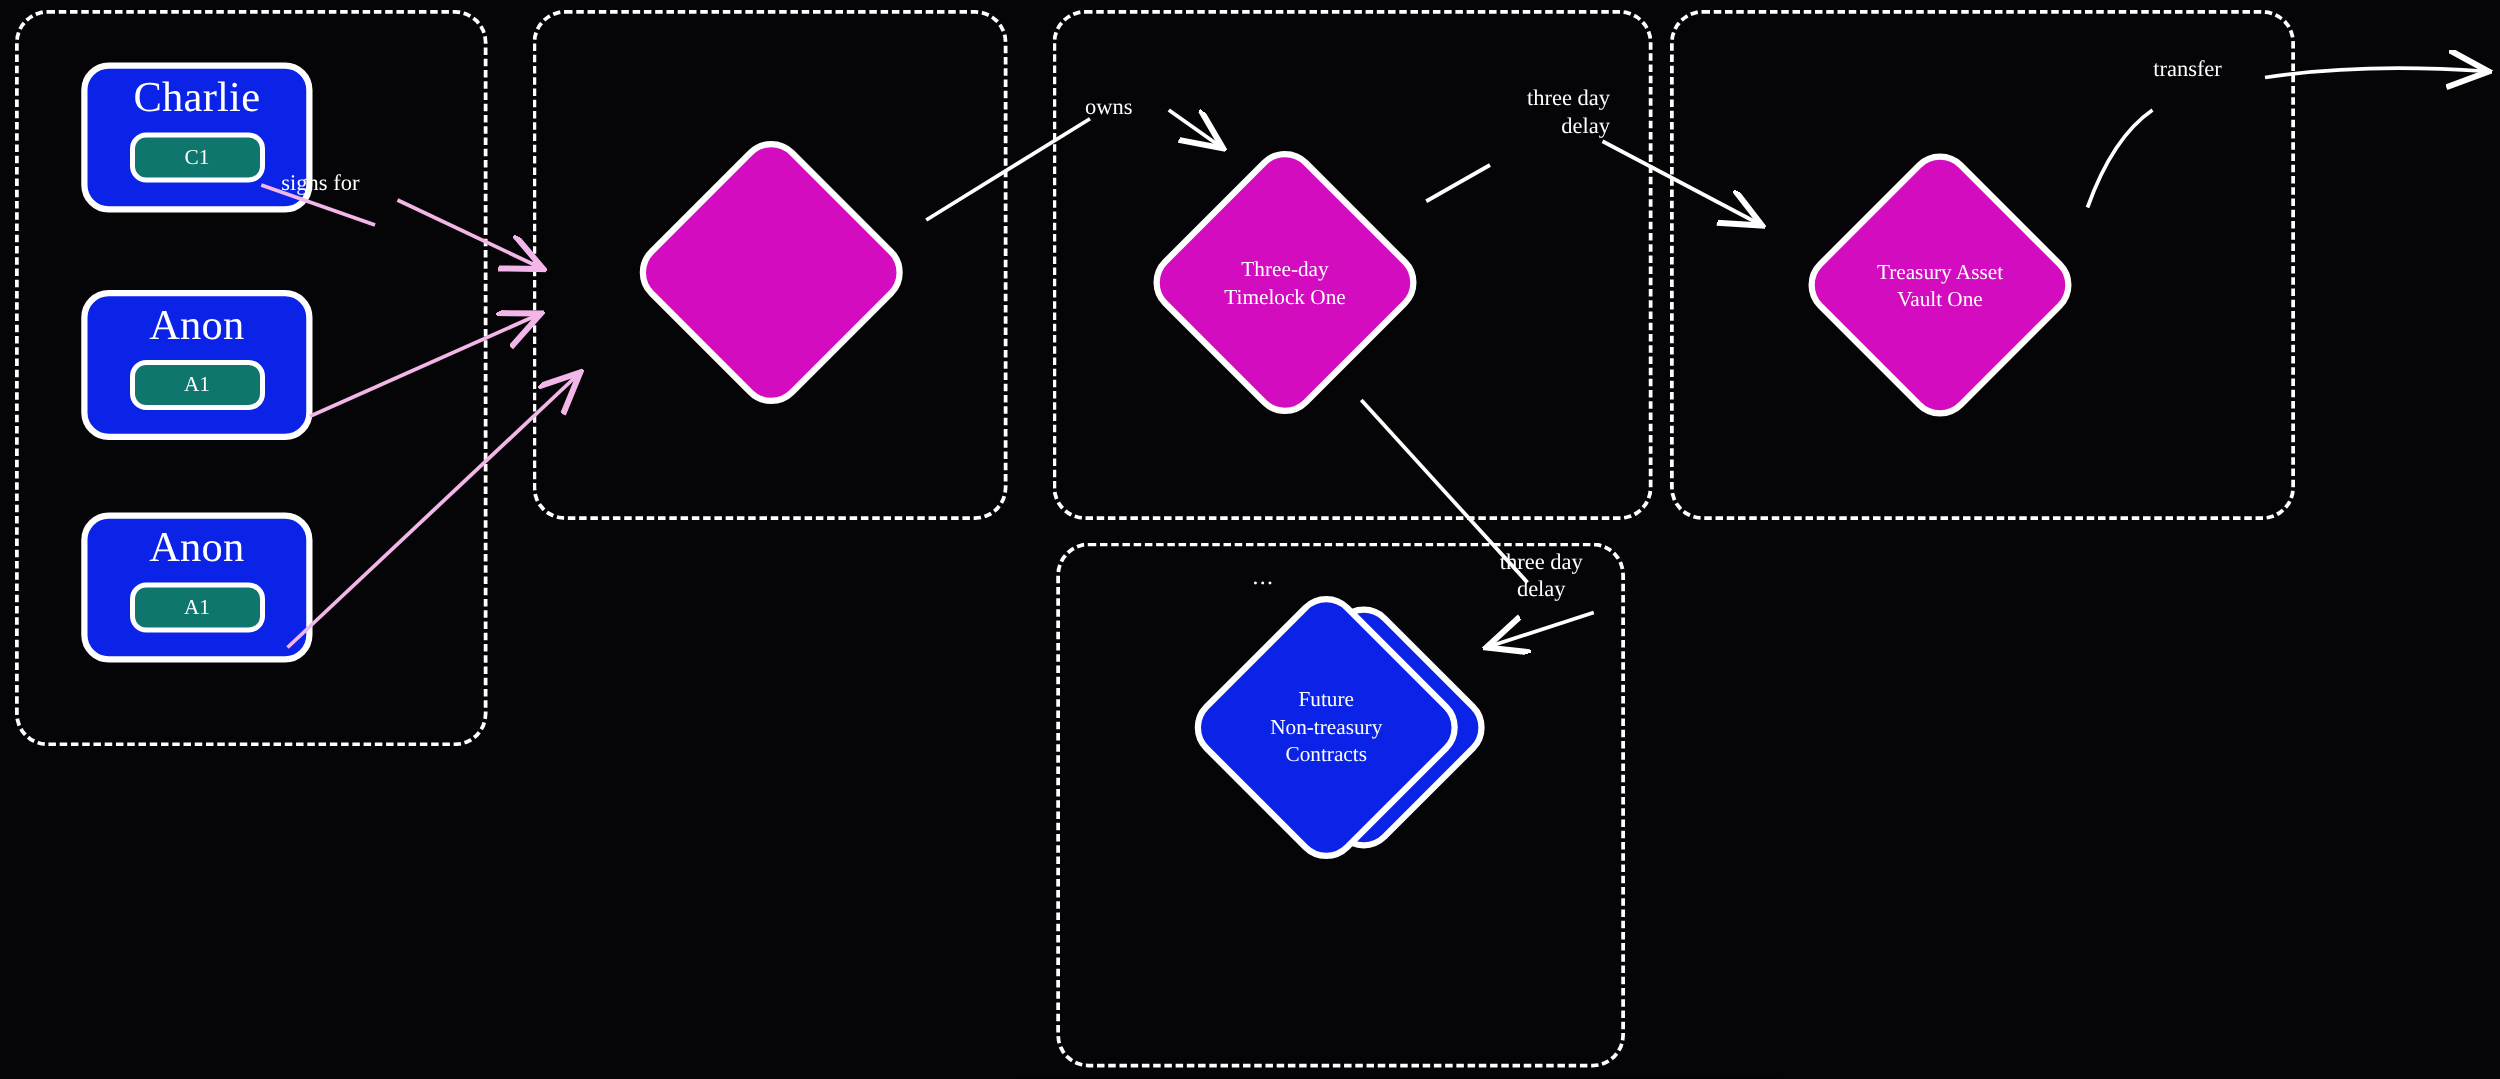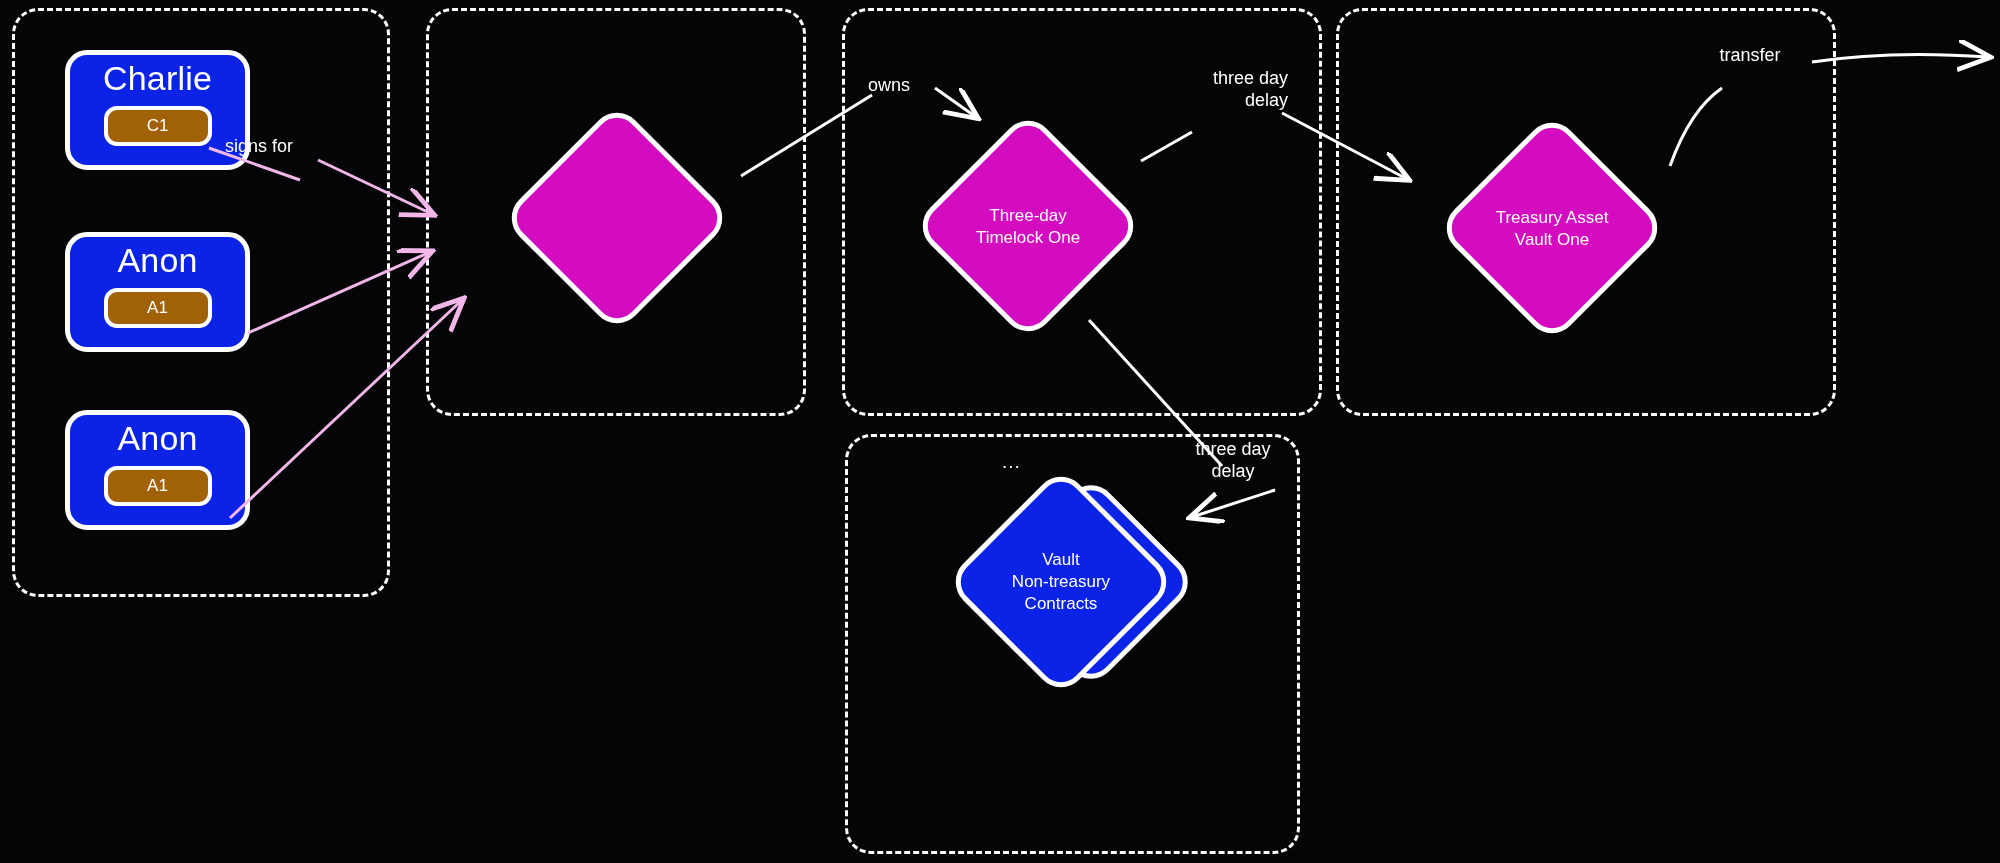--- a/index.html
+++ b/index.html
@@ -6,21 +6,21 @@
     margin: 0;
     padding: 0;
     background: #050507;
   }
   #stage {
     position: relative;
     width: 2000px;
     height: 863px;
     background: #050507;
     overflow: hidden;
-    font-family: Liberation Sans, sans-serif;
+    font-family: Liberation Serif, serif;
   }
 
   
   .group {
     position: absolute;
     border: 3px dashed #ffffff;
     border-radius: 26px;
     box-sizing: border-box;
     background: transparent;
   }
@@ -40,21 +40,21 @@
   }
   .actor-name {
     color: #ffffff;
     font-size: 34px;
     line-height: 1.05;
     letter-spacing: .2px;
     font-weight: 400;
   }
   .actor-key {
     margin-top: 9px;
-    background: #a16207;
+    background: #0f766e;
     border: 4px solid #ffffff;
     border-radius: 13px;
     box-sizing: border-box;
     width: 108px;
     height: 40px;
     display: flex;
     align-items: center;
     justify-content: center;
     color: #ffffff;
     font-size: 17px;
@@ -149,21 +149,21 @@
   <div class="diamond magenta" style="left:946px; top:144px; width:164px; height:164px;"></div>
   <div class="diamond-label" style="left:908px; top:196px; width:240px; height:62px;">Three-day
 Timelock One</div>
 
   <div class="diamond magenta" style="left:1470px; top:146px; width:164px; height:164px;"></div>
   <div class="diamond-label" style="left:1432px; top:198px; width:240px; height:62px;">Treasury Asset
 Vault One</div>
 
   <div class="diamond blue" style="left:1015px; top:506px; width:152px; height:152px;"></div>
   <div class="diamond blue" style="left:979px; top:500px; width:164px; height:164px;"></div>
-  <div class="diamond-label" style="left:941px; top:541px; width:240px; height:82px;">Vault
+  <div class="diamond-label" style="left:941px; top:541px; width:240px; height:82px;">Future
 Non-treasury
 Contracts</div>
 
   <span class="ellipsis" style="left:1002px; top:451px;">...</span>
 
   <div class="edge-label" style="left:225px; top:136px; width:120px; text-align:left;">signs for</div>
 
   <div class="edge-label" style="left:868px; top:75px; width:70px; text-align:left;">owns</div>
 
   <div class="edge-label" style="left:1178px; top:68px; width:110px;text-align:right;">three day

